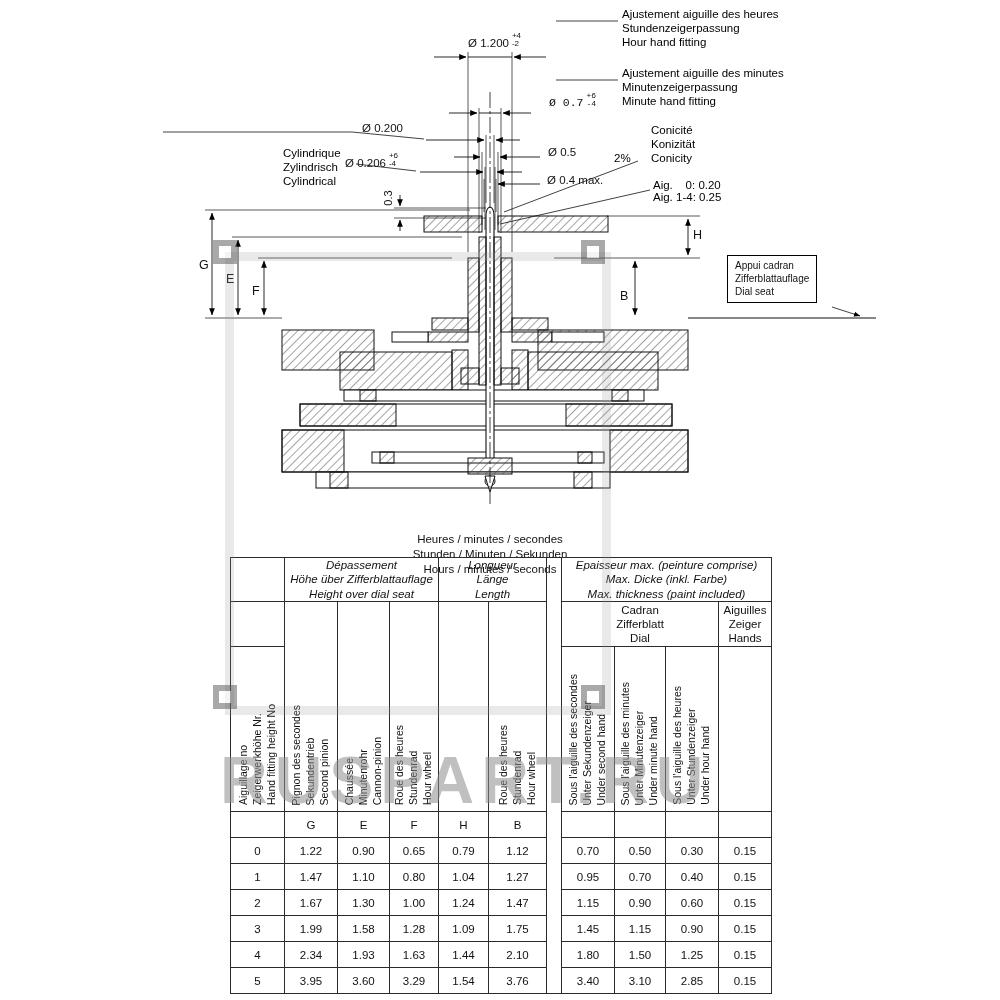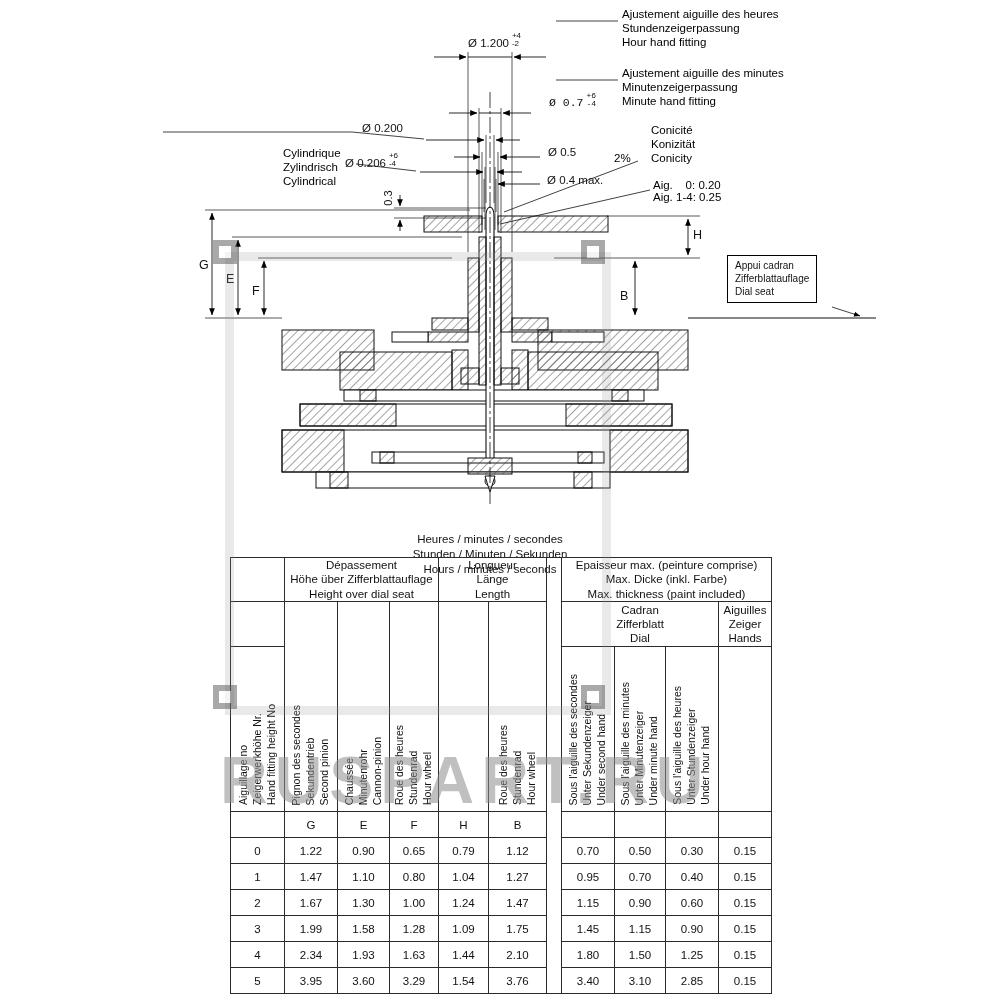--- a/index.html
+++ b/index.html
@@ -18,21 +18,21 @@
 
   table.spec { position:absolute; left:230px; top:557px; border-collapse:collapse; table-layout:fixed; }
   table.spec td { border:1px solid #2b2b2b; font-size:11.5px; text-align:center; padding:0; }
   td.gh { font-size:11px; line-height:1.25; white-space:pre-line; vertical-align:middle; padding:2px 1px; }
   td.nob { border:none; }
   td.spacer { border-top:none; }
   td.rot { vertical-align:bottom; }
   td.rh { border-top:none; }
   .vert { writing-mode:vertical-rl; transform:rotate(180deg); white-space:pre-line;
           font-size:10.5px; line-height:1.32; margin:0 auto 6px auto; text-align:left; }
-  tr.h1 { height:43px; } tr.h2 { height:45px; } tr.h3 { height:165px; }
+  tr.h1 { height:43px;font-style:italic; } tr.h2 { height:45px; } tr.h3 { height:165px; }
   tr.lr { height:26px; } tr.dr { height:26px; }
 
   .wm { position:absolute; pointer-events:none; }
   .wm-text { left:208px; top:742px; width:600px; font-size:66px; font-weight:bold;
              letter-spacing:7px; color:#8e8e8e; opacity:0.55;margin-left:12px; }
   .wm-square { left:225px; top:252px; width:368px; height:445px; border:9px solid #9a9a9a; opacity:0.22; }
   .wm-dot { width:24px; height:24px; background:#555; opacity:0.5; }
   .wm-dot::after { content:""; position:absolute; left:6px; top:6px; width:12px; height:12px; background:#fff; }
 </style>
 </head>

